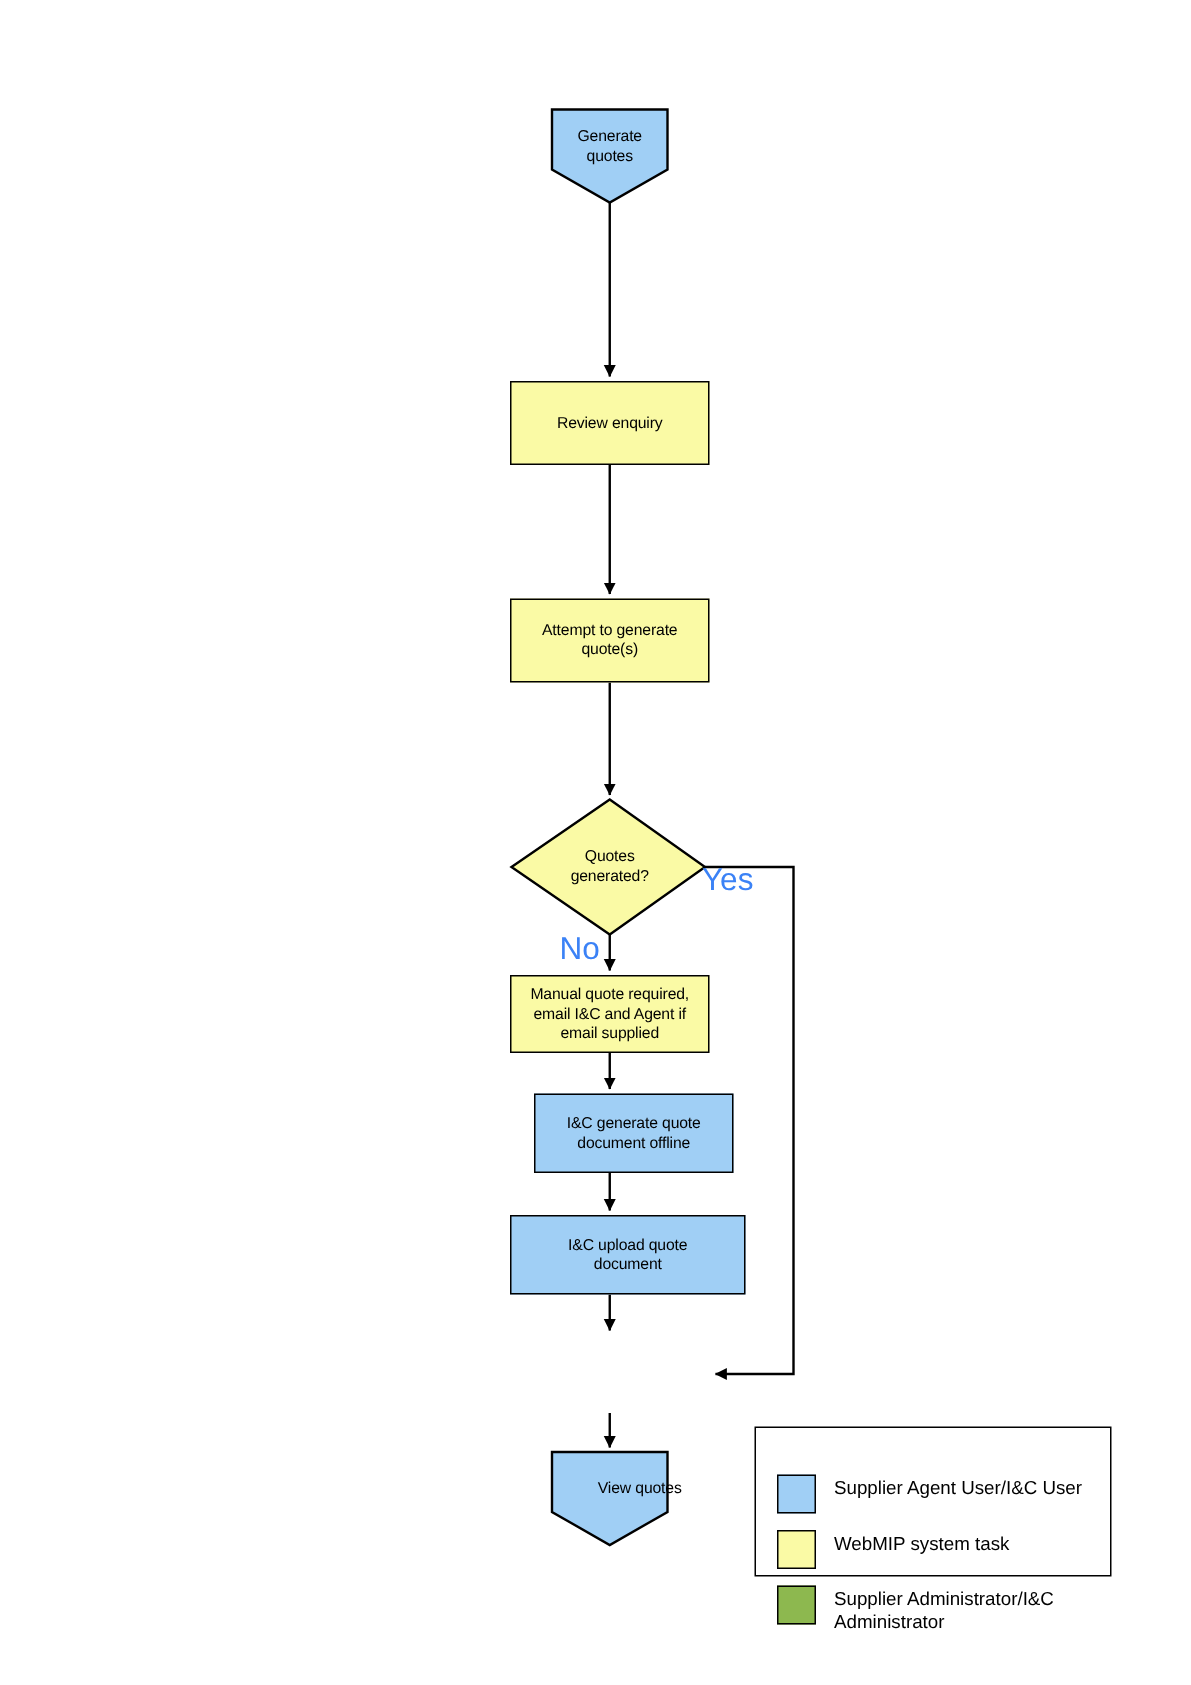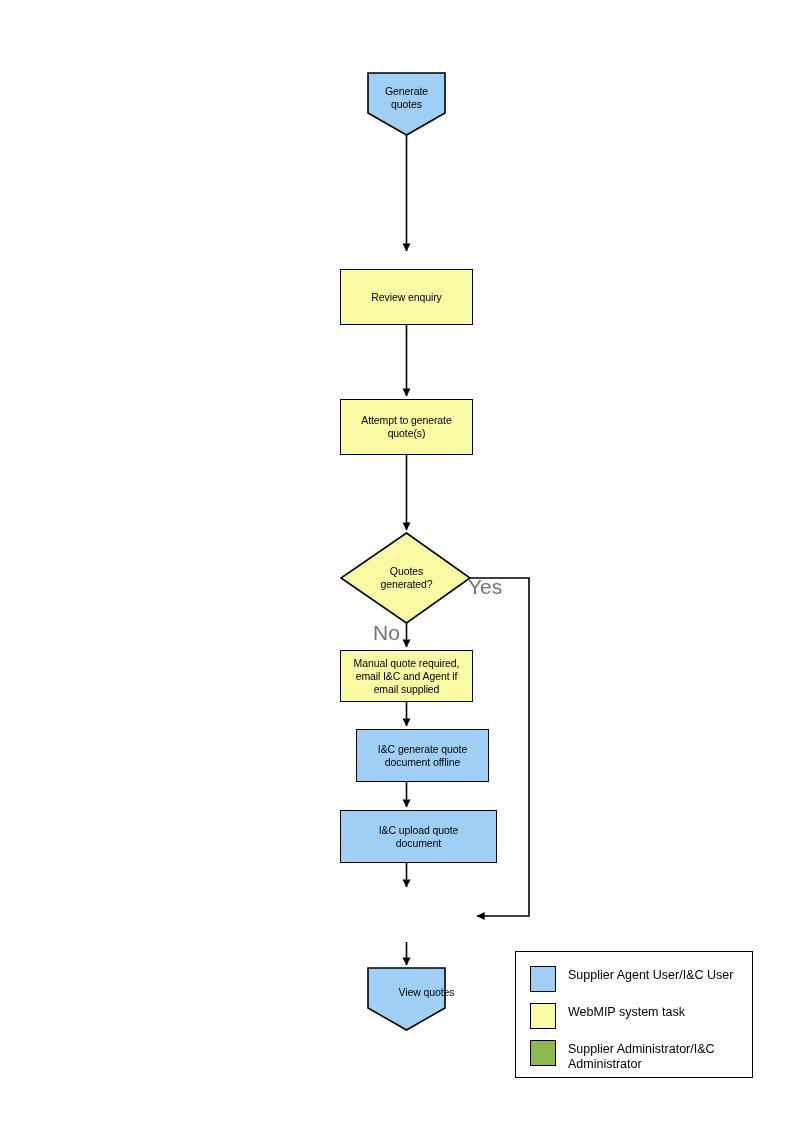--- a/index.html
+++ b/index.html
@@ -50,21 +50,21 @@
     position: absolute;
     left: 0;
     top: 0;
     overflow: visible;
     pointer-events: none;
   }
   .edge-label {
     position: absolute;
     font-family: "Liberation Sans", sans-serif;
     font-size: 21px;
-    color: #737373;
+    color: #3b82f6;
     line-height: 21px;
     white-space: nowrap;
   }
   
   #legend {
     position: absolute;
     box-sizing: border-box;
     border: 1.6px solid #000000;
     background: #ffffff;
   }
@@ -122,21 +122,21 @@
   </svg>
 
   <svg class="shape-svg" width="794" height="1123">
     <polygon points="368,73 445,73 445,113 406.5,135 368,113" fill="#A0CFF5" stroke="#000000" stroke-width="1.6"></polygon>
   </svg>
   <div class="node" style="left:368px; top:73px; width:77px; height:50px;">
     <span class="node-label">Generate
 quotes</span>
   </div>
 
-  <div class="node rect" style="left:340px; top:254px; width:133px; height:56px; background:#FAFAA5;margin-top:15px;">
+  <div class="node rect" style="left:340px; top:254px; width:133px; height:56px; background:#FAFAA5;">
     <span class="node-label">Review enquiry</span>
   </div>
 
   <div class="node rect" style="left:340px; top:399px; width:133px; height:56px; background:#FAFAA5;">
     <span class="node-label">Attempt to generate
 quote(s)</span>
   </div>
 
   <svg class="shape-svg" width="794" height="1123">
     <polygon points="406.5,533 470,578 406.5,623 341,578" fill="#FAFAA5" stroke="#000000" stroke-width="1.6"></polygon>
@@ -166,21 +166,21 @@
   </div>
 
 
   <svg class="shape-svg" width="794" height="1123">
     <polygon points="368,968 445,968 445,1008 406.5,1030 368,1008" fill="#A0CFF5" stroke="#000000" stroke-width="1.6"></polygon>
   </svg>
   <div class="node" style="left:388px; top:968px; width:77px; height:48px;">
     <span class="node-label">View quotes</span>
   </div>
 
-  <div id="legend" style="left:503px; top:951px; width:238px; height:127px; padding:14px 12px 12px 14px;margin-left:12px;">
+  <div id="legend" style="left:503px; top:951px; width:238px; height:100px; padding:31px 12px 12px 14px;">
     <div class="legend-row">
       <span class="legend-swatch" style="background:#A0CFF5;"></span>
       <span class="legend-text">Supplier Agent User/I&amp;C User</span>
     </div>
     <div class="legend-row">
       <span class="legend-swatch" style="background:#FAFAA5;"></span>
       <span class="legend-text">WebMIP system task</span>
     </div>
     <div class="legend-row">
       <span class="legend-swatch" style="background:#8DB84F;"></span>

